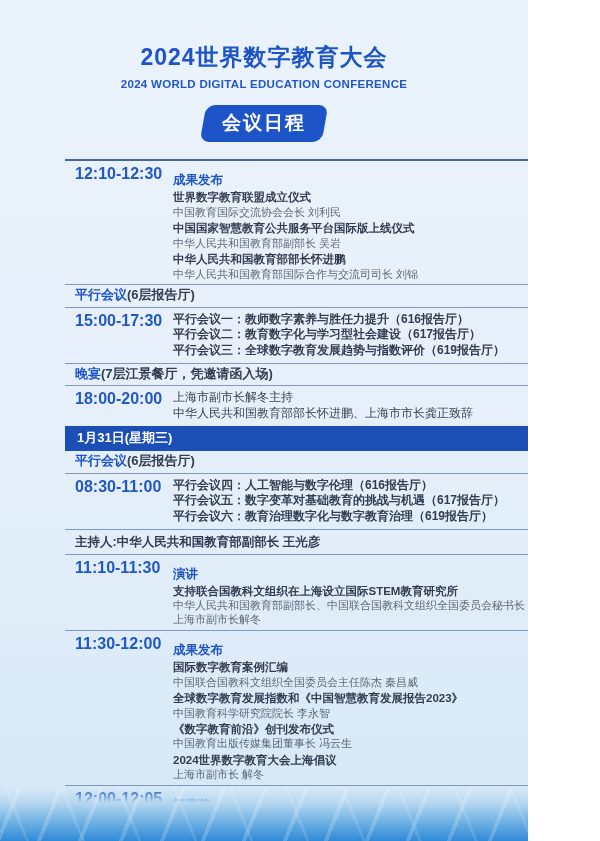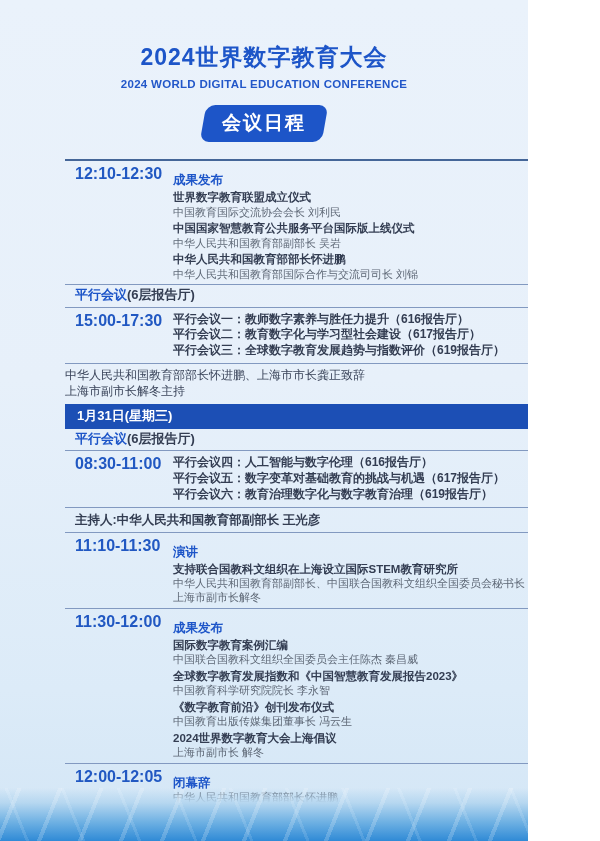--- a/index.html
+++ b/index.html
@@ -77,24 +77,28 @@
         <div class="sec-line"><span class="accent">平行会议</span><span class="rest">(6层报告厅)</span></div>
       </div>
       <div class="row">
         <div class="time">15:00-17:30</div>
         <div class="cells">
           <div class="line-bold">平行会议一：教师数字素养与胜任力提升（616报告厅）</div>
           <div class="line-bold">平行会议二：教育数字化与学习型社会建设（617报告厅）</div>
           <div class="line-bold">平行会议三：全球数字教育发展趋势与指数评价（619报告厅）</div>
         </div>
       </div>
+      <div class="sec-header">
+        <div class="sec-line"><span class="accent">晚宴</span><span class="rest">(7层江景餐厅，凭邀请函入场)</span></div>
+      </div>
       <div class="row">
+        <div class="time">18:00-20:00</div>
         <div class="cells">
+          <div class="plain">上海市副市长解冬主持</div>
           <div class="plain">中华人民共和国教育部部长怀进鹏、上海市市长龚正致辞</div>
-          <div class="plain">上海市副市长解冬主持</div>
         </div>
       </div>
       <div class="banner">1月31日(星期三)</div>
       <div class="sec-header">
         <div class="sec-line"><span class="accent">平行会议</span><span class="rest">(6层报告厅)</span></div>
       </div>
       <div class="row">
         <div class="time">08:30-11:00</div>
         <div class="cells">
           <div class="line-bold">平行会议四：人工智能与数字伦理（616报告厅）</div>

